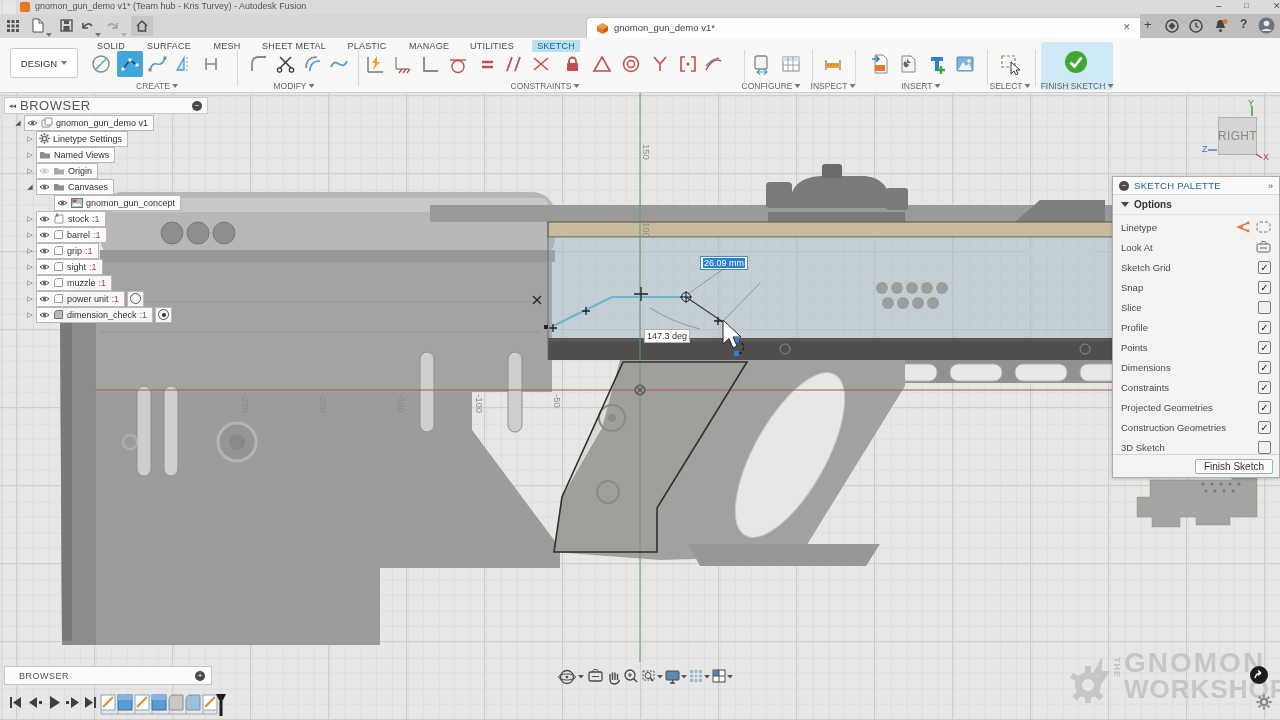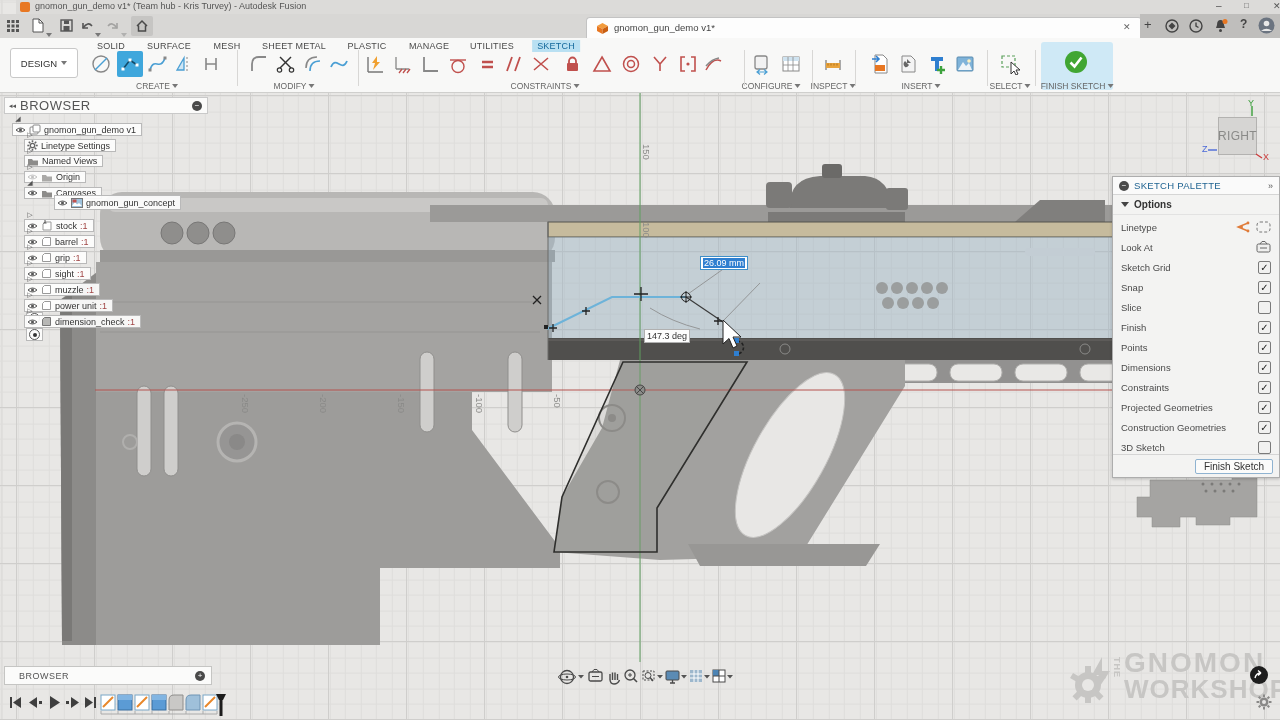--- a/index.html
+++ b/index.html
@@ -20,21 +20,21 @@
     font-size:9px;color:#555;display:flex;align-items:center;}
   #appbar{position:absolute;left:0;top:14px;width:1280px;height:24px;background:#d8d7d5;z-index:10;border-bottom:1px solid #c6c5c3;}
   #ribbon{position:absolute;left:0;top:38px;width:1280px;height:54px;background:#f8f8f7;border-bottom:1px solid #cfcfcd;z-index:10;}
   .rtab{position:absolute;top:40px;transform:translateX(-50%);font-size:9px;color:#4a4a4a;letter-spacing:.2px;padding:1px 5px;z-index:11;}
   .rtab.active{background:#b9e0f2;color:#15699c;}
   .glabel{position:absolute;top:81px;transform:translateX(-50%);font-size:8.5px;color:#666;white-space:nowrap;z-index:11;display:flex;align-items:center;gap:2px;}
   .caret{width:0;height:0;border-left:3px solid transparent;border-right:3px solid transparent;border-top:4px solid #777;display:inline-block;}
   .ricon{position:absolute;top:51px;width:26px;height:26px;z-index:11;display:flex;align-items:center;justify-content:center;}
   .rsep{position:absolute;top:50px;width:1px;height:36px;background:#d8d7d5;z-index:11;}
   
-  .brow{position:absolute;display:flex;align-items:flex-start;z-index:20;height:15px;flex-direction:column;}
+  .brow{position:absolute;display:flex;align-items:center;z-index:20;height:15px;}
   .chip{display:flex;align-items:center;background:rgba(253,253,253,.93);border:1px solid #b9b9b9;height:14px;padding:0 5px 0 2px;gap:3px;font-size:9px;color:#333;white-space:nowrap;}
   .exp{width:12px;font-size:7px;color:#555;text-align:center;}
   .suffix{color:#a04545;}
   
   #palette{position:absolute;left:1112px;top:176px;width:166px;height:300px;background:#f3f3f2;border:1px solid #adadad;z-index:20;box-shadow:0 1px 3px rgba(0,0,0,.2);}
   .prow{position:absolute;left:8px;width:150px;height:16px;display:flex;align-items:center;justify-content:space-between;font-size:9.5px;color:#4a4a4a;}
   .cb{width:11px;height:11px;border:1px solid #7a7a7a;background:#f1f1f0;font-size:10px;line-height:11px;text-align:center;color:#222;border-radius:2px;}
   
   .navicon{position:absolute;top:666px;z-index:20;}
   .dot-btn{width:10px;height:10px;border-radius:50%;background:#4a4a4a;color:#fff;font-size:8px;line-height:10px;text-align:center;}
@@ -752,21 +752,21 @@
     </div>
   <div class="prow" style="top:102px">
       <span>Snap</span>
       <span class="cb">✓</span>
     </div>
   <div class="prow" style="top:122px">
       <span>Slice</span>
       <span class="cb"></span>
     </div>
   <div class="prow" style="top:142px">
-      <span>Finish</span>
+      <span>Profile</span>
       <span class="cb">✓</span>
     </div>
   <div class="prow" style="top:162px">
       <span>Points</span>
       <span class="cb">✓</span>
     </div>
   <div class="prow" style="top:182px">
       <span>Dimensions</span>
       <span class="cb">✓</span>
     </div>

